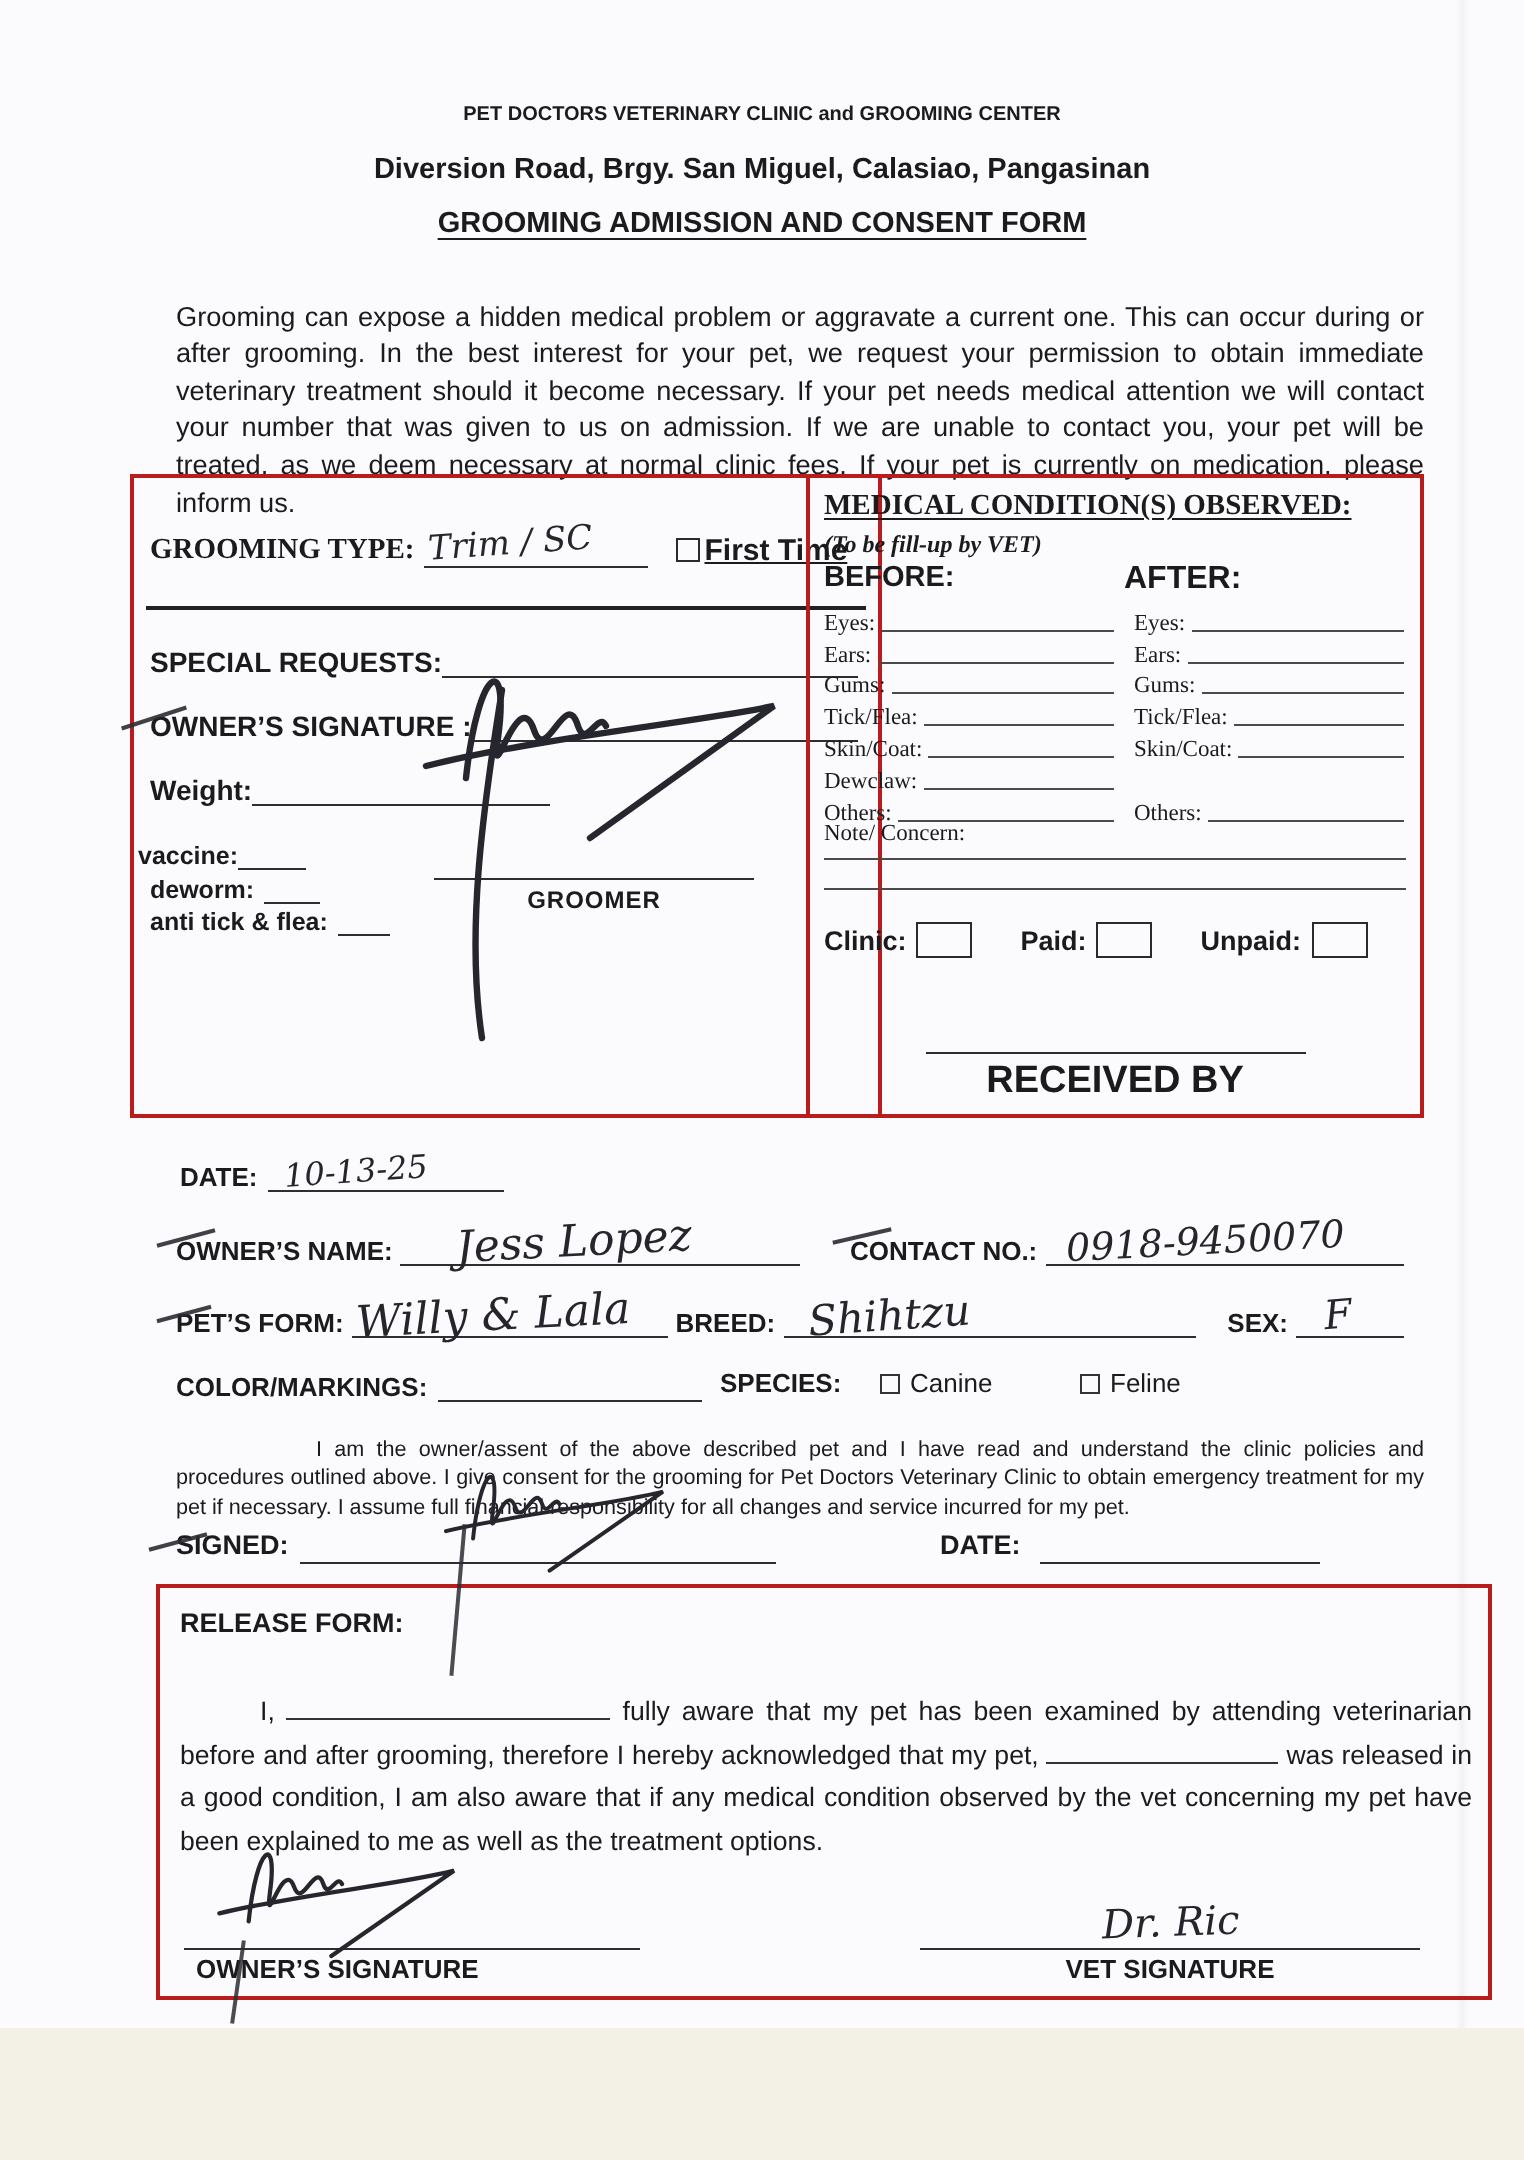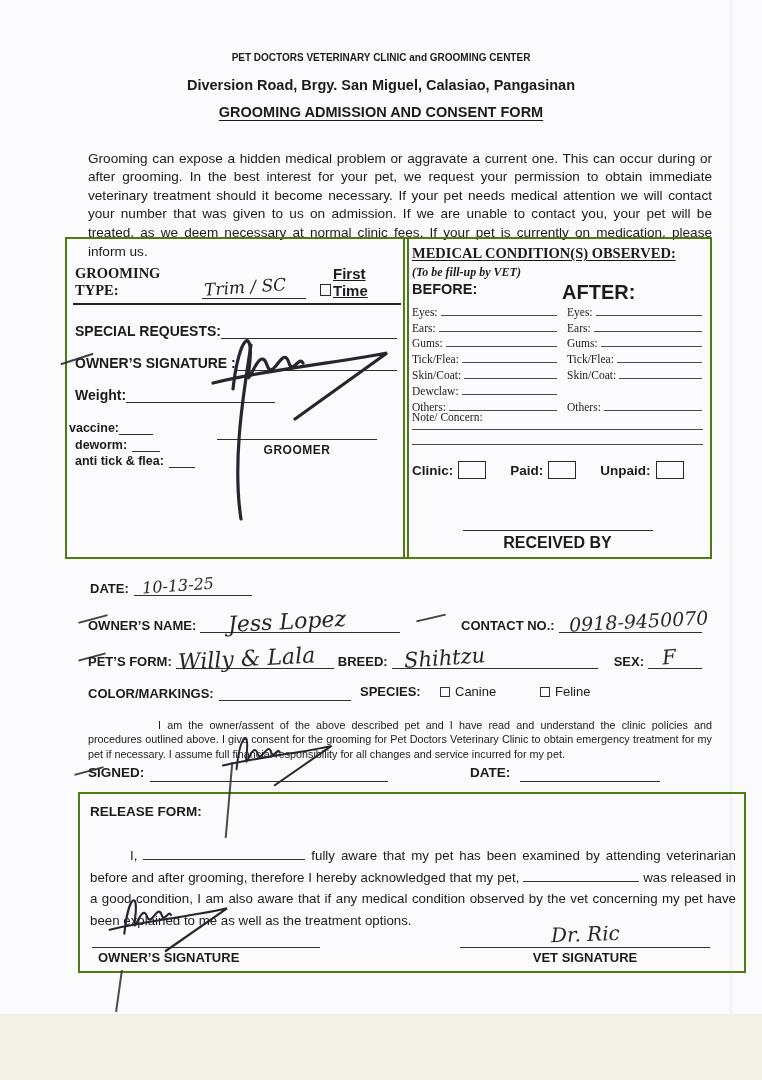--- a/index.html
+++ b/index.html
@@ -11,22 +11,22 @@
   
   .hdr{position:absolute;top:52px;left:0;right:0;text-align:center;}
   .hdr .l1{font-size:10px;font-weight:bold;}
   .hdr .l2{font-size:14.5px;font-weight:bold;margin-top:14px;}
   .hdr .l3{font-size:14.5px;font-weight:bold;margin-top:11px;text-decoration:underline;
            text-underline-offset:3px;display:inline-block;}
   
   .intro{position:absolute;top:136px;left:88px;width:624px;font-size:13.6px;line-height:18.6px;
          text-align:justify;}
   
-  .box{position:absolute;border:2px solid #4d7c0f;box-sizing:border-box;background:transparent;}
-  .gbox{left:65px;top:237px;width:344px;height:322px;}
+  .box{position:absolute;border:2px solid #b91c1c;box-sizing:border-box;background:transparent;}
+  .gbox{left:65px;top:237px;width:376px;height:322px;}
   .mbox{left:403px;top:237px;width:309px;height:322px;}
   .serifb{font-family:"Liberation Serif",serif;font-weight:bold;}
   .sansb{font-weight:bold;}
   .frow{display:flex;align-items:flex-end;}
   .blank{position:relative;border-bottom:1.7px solid #2e2e30;}
   .grow{flex:1;}
   .hw{font-family:"DejaVu Serif",serif;font-style:italic;color:#26252c;white-space:nowrap;
       display:inline-block;}
   .chk{display:inline-block;border:1.5px solid #2a2a2c;background:transparent;}
   .slash{position:absolute;border-top:2.5px solid #2b2b33;opacity:.9;}
@@ -52,60 +52,60 @@
   .sline{height:14px;}
   .groomer-blk{position:absolute;top:200px;left:150px;width:160px;text-align:center;}
   .groomer-line{border-top:1.6px solid #2e2e30;}
   .groomer-lab{font-size:12px;font-weight:bold;letter-spacing:.5px;margin-top:3px;}
   
   .m-title{position:absolute;top:6px;left:7px;font-size:14.5px;text-decoration:underline;
            text-underline-offset:2px;}
   .m-sub{position:absolute;top:26px;left:7px;font-family:"Liberation Serif",serif;
          font-weight:bold;font-style:italic;font-size:12px;}
   .m-before{position:absolute;top:42px;left:7px;font-size:14.5px;}
-  .m-after{position:absolute;top:42px;left:157px;font-size:20px;}
+  .m-after{position:absolute;top:42px;left:157px;font-size:16px;}
   .m-rows{position:absolute;top:63px;left:7px;right:7px;}
   .m-row{display:flex;height:15.8px;}
   .m-cell{display:flex;align-items:flex-end;width:146px;margin-right:9px;}
   .m-cell2{display:flex;align-items:flex-end;flex:1;}
   .m-lab{font-family:"Liberation Serif",serif;font-size:11.5px;white-space:nowrap;}
   .m-line{flex:1;border-bottom:1px solid #4a4a4c;margin:0 1px 2px 3px;}
   .m-noline{flex:1;}
   .m-note{position:absolute;top:172px;left:7px;font-family:"Liberation Serif",serif;font-size:11.5px;}
   .m-l1{position:absolute;top:190px;left:7px;right:7px;border-top:1px solid #4a4a4c;}
   .m-l2{position:absolute;top:205px;left:7px;right:7px;border-top:1px solid #4a4a4c;}
   .m-pay{position:absolute;top:222px;left:7px;display:flex;align-items:center;}
   .pay-lab{font-size:13.5px;font-weight:bold;}
   .pay-box{width:26px;height:16px;border:1.6px solid #2a2a2c;margin-left:5px;}
   .gap24{margin-left:24px;}
   .m-recv{position:absolute;bottom:5px;left:0;right:0;text-align:center;}
   .m-recv-line{width:190px;margin:0 auto;border-top:1.5px solid #2e2e30;}
-  .m-recv-lab{font-size:16px;font-weight:bold;margin-top:3px;}
+  .m-recv-lab{font-size:19px;font-weight:bold;margin-top:3px;}
   
   .mid-lab{font-size:13px;font-weight:bold;white-space:nowrap;}
   .date-row{position:absolute;top:577px;left:90px;width:230px;height:19px;display:flex;align-items:flex-end;}
   .date-blank{width:118px;height:18px;margin-left:5px;}
   .own-row{position:absolute;top:610px;left:88px;right:60px;height:23px;}
   .own-g1{position:absolute;left:0;top:0;width:312px;height:23px;display:flex;align-items:flex-end;}
-  .own-g2{position:absolute;left:337px;top:0;right:0;height:23px;display:flex;align-items:flex-end;margin-left:36px;}
+  .own-g2{position:absolute;left:337px;top:0;right:0;height:23px;display:flex;align-items:flex-end;}
   .pet-row{position:absolute;top:647px;left:88px;right:60px;height:22px;display:flex;align-items:flex-end;}
   .color-row{position:absolute;top:681px;left:88px;right:60px;height:20px;}
   .cr-g1{position:absolute;left:0;top:0;display:flex;align-items:flex-end;height:20px;}
   .species-lab{position:absolute;left:272px;bottom:2px;font-size:13px;font-weight:bold;}
   .sp-item{position:absolute;bottom:2px;display:flex;align-items:center;font-size:13px;}
   .sp-chk{width:8px;height:8px;border:1.2px solid #333;margin-right:5px;}
   .consent{position:absolute;top:707px;left:88px;width:624px;font-size:10.8px;line-height:14.4px;
            text-align:justify;text-indent:70px;}
   .signed-row{position:absolute;top:760px;left:88px;width:572px;height:22px;}
   .sg-lab{position:absolute;left:0;bottom:2px;}
   .sg-blank{position:absolute;left:62px;right:272px;bottom:0;height:20px;}
   .sg-date-lab{position:absolute;left:382px;bottom:2px;}
   .sg-date-blank{position:absolute;left:432px;width:140px;bottom:0;height:20px;}
   
-  .rbox{left:78px;top:792px;width:668px;height:181px;}
+  .rbox{left:78px;top:792px;width:668px;height:208px;}
   .r-title{position:absolute;top:10px;left:10px;font-size:13.5px;font-weight:bold;}
   .r-para{position:absolute;top:38px;left:10px;right:8px;font-size:13.3px;line-height:21.5px;
           text-align:justify;}
   .r-blank{display:inline-block;border-bottom:1.4px solid #333;height:12px;vertical-align:baseline;}
   .r-own{position:absolute;left:12px;bottom:6px;width:228px;}
   .r-own-line{border-top:1.6px solid #2e2e30;}
   .r-own-lab{font-size:13px;font-weight:bold;padding-left:6px;margin-top:2px;}
   .r-vet{position:absolute;right:34px;bottom:6px;width:250px;text-align:center;}
   .r-vet-hw{font-size:20px;transform:rotate(-2deg);margin-bottom:1px;}
   .r-vet-line{border-top:1.6px solid #2e2e30;}

